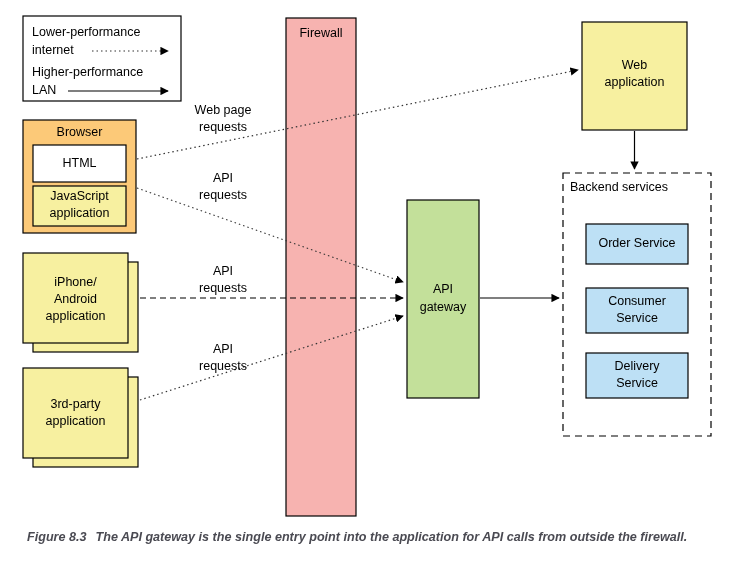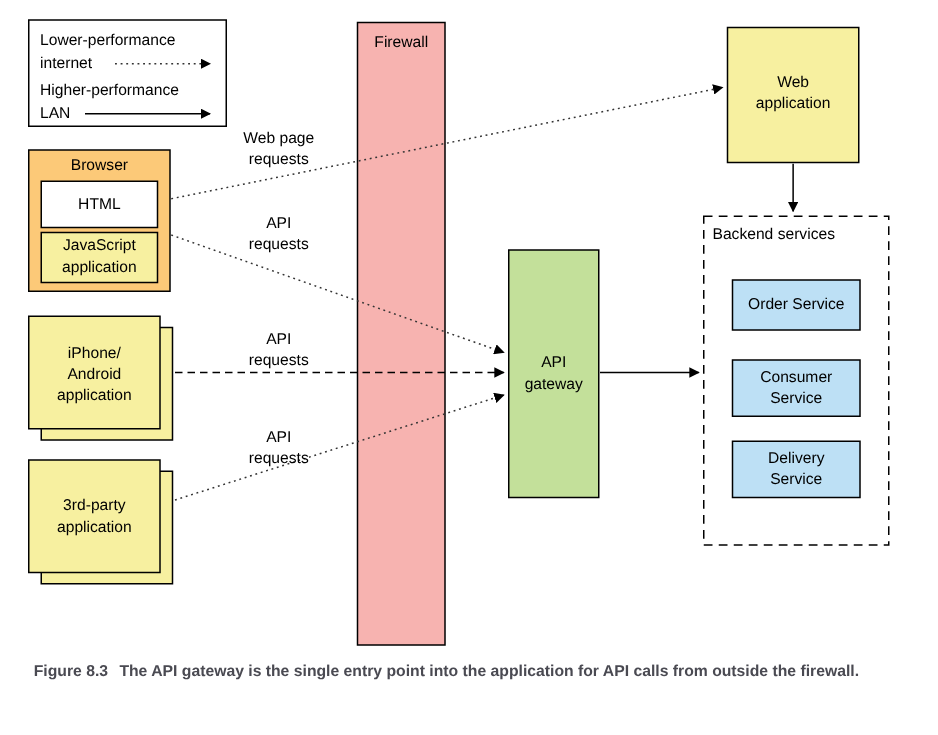--- a/index.html
+++ b/index.html
@@ -69,20 +69,21 @@
   .caption {
     position: absolute;
     left: 27px;
     top: 528px;
     width: 700px;
     font-family: "Liberation Sans", sans-serif;
     font-size: 12.6px;
     font-weight: bold;
     color: #4a4a52;
     line-height: 1.45;
+    font-style: italic;
   }
   .caption .fig-num {
     margin-right: 9px;
   }
 </style>
 </head>
 <body>
 
 <svg id="diagram" viewBox="0 0 750 520">
   <defs>

